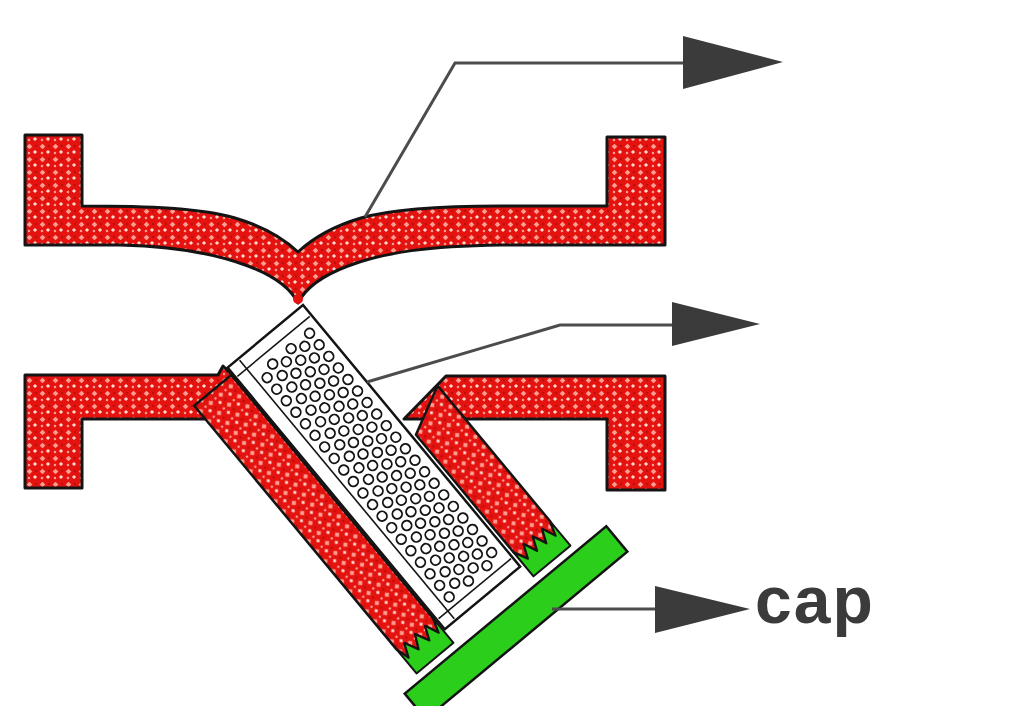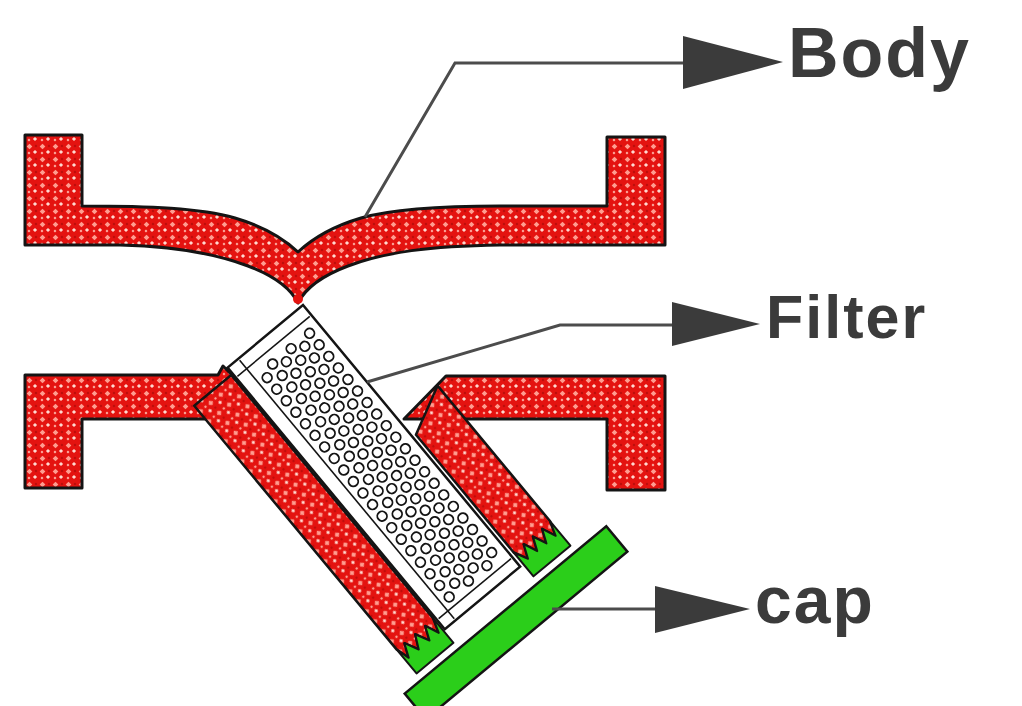--- a/index.html
+++ b/index.html
@@ -197,16 +197,14 @@
     <polyline points="365,217 455,63 683,63" fill="none" stroke="#4c4c4c" stroke-width="3"></polyline>
     <polygon points="683,36 683,89 783,62" fill="#3b3b3b"></polygon>
 
     <polyline points="367,382 560,325 672,325" fill="none" stroke="#4c4c4c" stroke-width="3"></polyline>
     <polygon points="672,302 672,346 760,324" fill="#3b3b3b"></polygon>
 
     <polyline points="552,609 655,609" fill="none" stroke="#4c4c4c" stroke-width="3"></polyline>
     <polygon points="655,586 655,633 750,609" fill="#3b3b3b"></polygon>
   </svg>
 
-  <div class="part-label label-body">Body</div>
-  <div class="part-label label-filter">Filter</div>
   <div class="part-label label-cap">cap</div>
 </div>
 
 </body></html>

